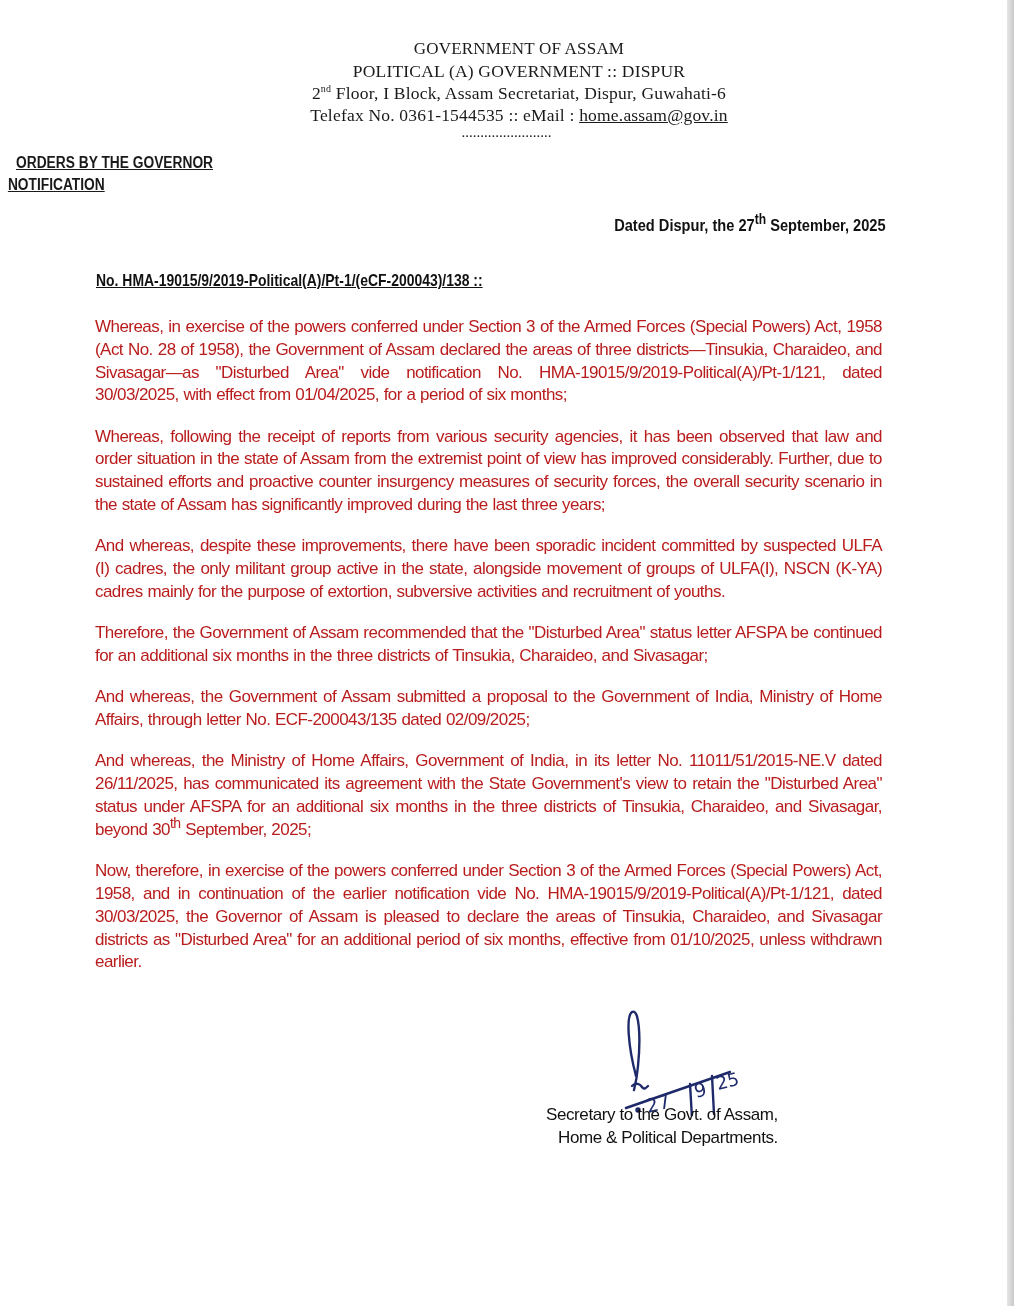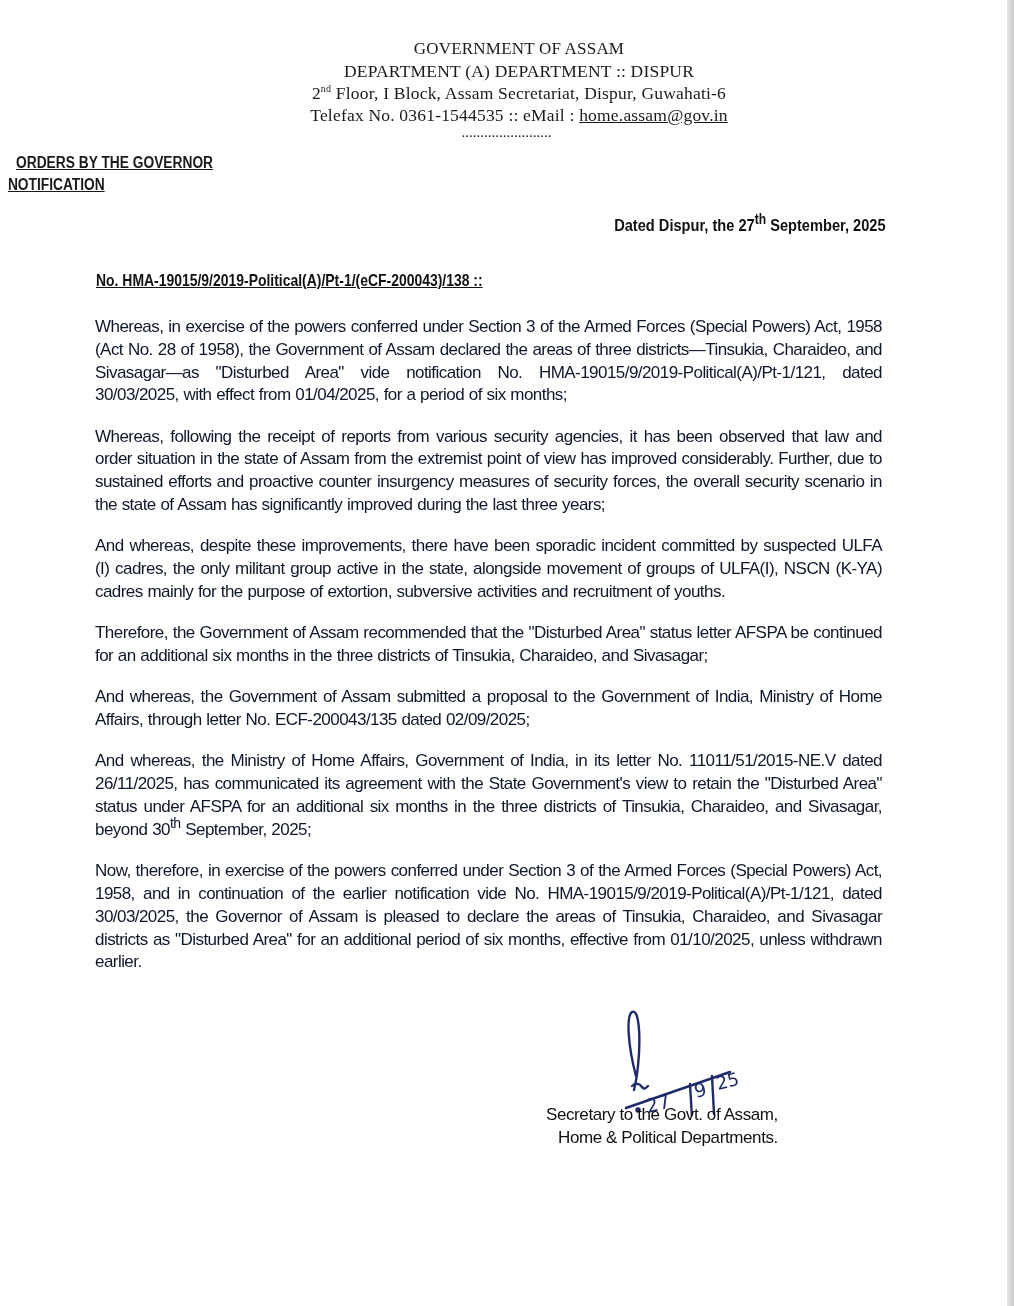--- a/index.html
+++ b/index.html
@@ -20,36 +20,36 @@
     font-family: "Liberation Sans Narrow", "Liberation Sans", sans-serif; font-weight: bold;
     font-size: 16px; line-height: 22px; color: #1a1a1a; }
   .orders span { text-decoration: underline; display: inline-block; transform: scaleX(0.86); }
   .dated { position: absolute; top: 216px; right: 128px; font-weight: bold; font-size: 17px;
     transform: scaleX(0.86); transform-origin: right center; white-space: nowrap; }
   .dated .sup, .p .sup { font-size: 14px; vertical-align: super; line-height: 0; }
   .notif-no { position: absolute; top: 271px; left: 96px; font-weight: bold; font-size: 17px;
     text-decoration: underline; transform: scaleX(0.82); transform-origin: left center; white-space: nowrap; }
   .body { position: absolute; left: 95px; width: 787px; top: 316px; }
   .p { font-size: 17px; line-height: 22.8px; text-align: justify; margin: 0;
-    letter-spacing: -0.55px; word-spacing: 0.5px; color: #0f172a; }
+    letter-spacing: -0.55px; word-spacing: 0.5px; color: #b91c1c; }
   .p + .p { margin-top: 18.5px; }
   .sign { position: absolute; left: 538px; top: 1040px; width: 260px; height: 115px; }
   .sig-svg { position: absolute; left: 70px; top: -34px; }
   .designation { position: absolute; left: 8px; top: 63px; font-size: 17px; line-height: 23px;
     letter-spacing: -0.4px; color: #111; white-space: nowrap; }
   .designation .d2 { padding-left: 12px; }
 </style>
 </head>
 <body>
 
 <div class="right-edge"></div>
 
 <div class="letterhead">
   <div class="lh-line l1">GOVERNMENT OF ASSAM</div>
-  <div class="lh-line">DEPARTMENT (A) DEPARTMENT :: DISPUR</div>
+  <div class="lh-line">POLITICAL (A) GOVERNMENT :: DISPUR</div>
   <div class="lh-line"><span>2</span><span class="sup">nd</span><span> Floor, I Block, Assam Secretariat, Dispur, Guwahati-6</span></div>
   <div class="lh-line"><span>Telefax No. 0361-1544535 :: eMail : </span><span class="email">home.assam@gov.in</span></div>
   <div class="dots">........................</div>
 </div>
 
 <div class="orders">
   <div><span>ORDERS BY THE GOVERNOR</span></div>
   <div><span>NOTIFICATION</span></div>
 </div>
 

